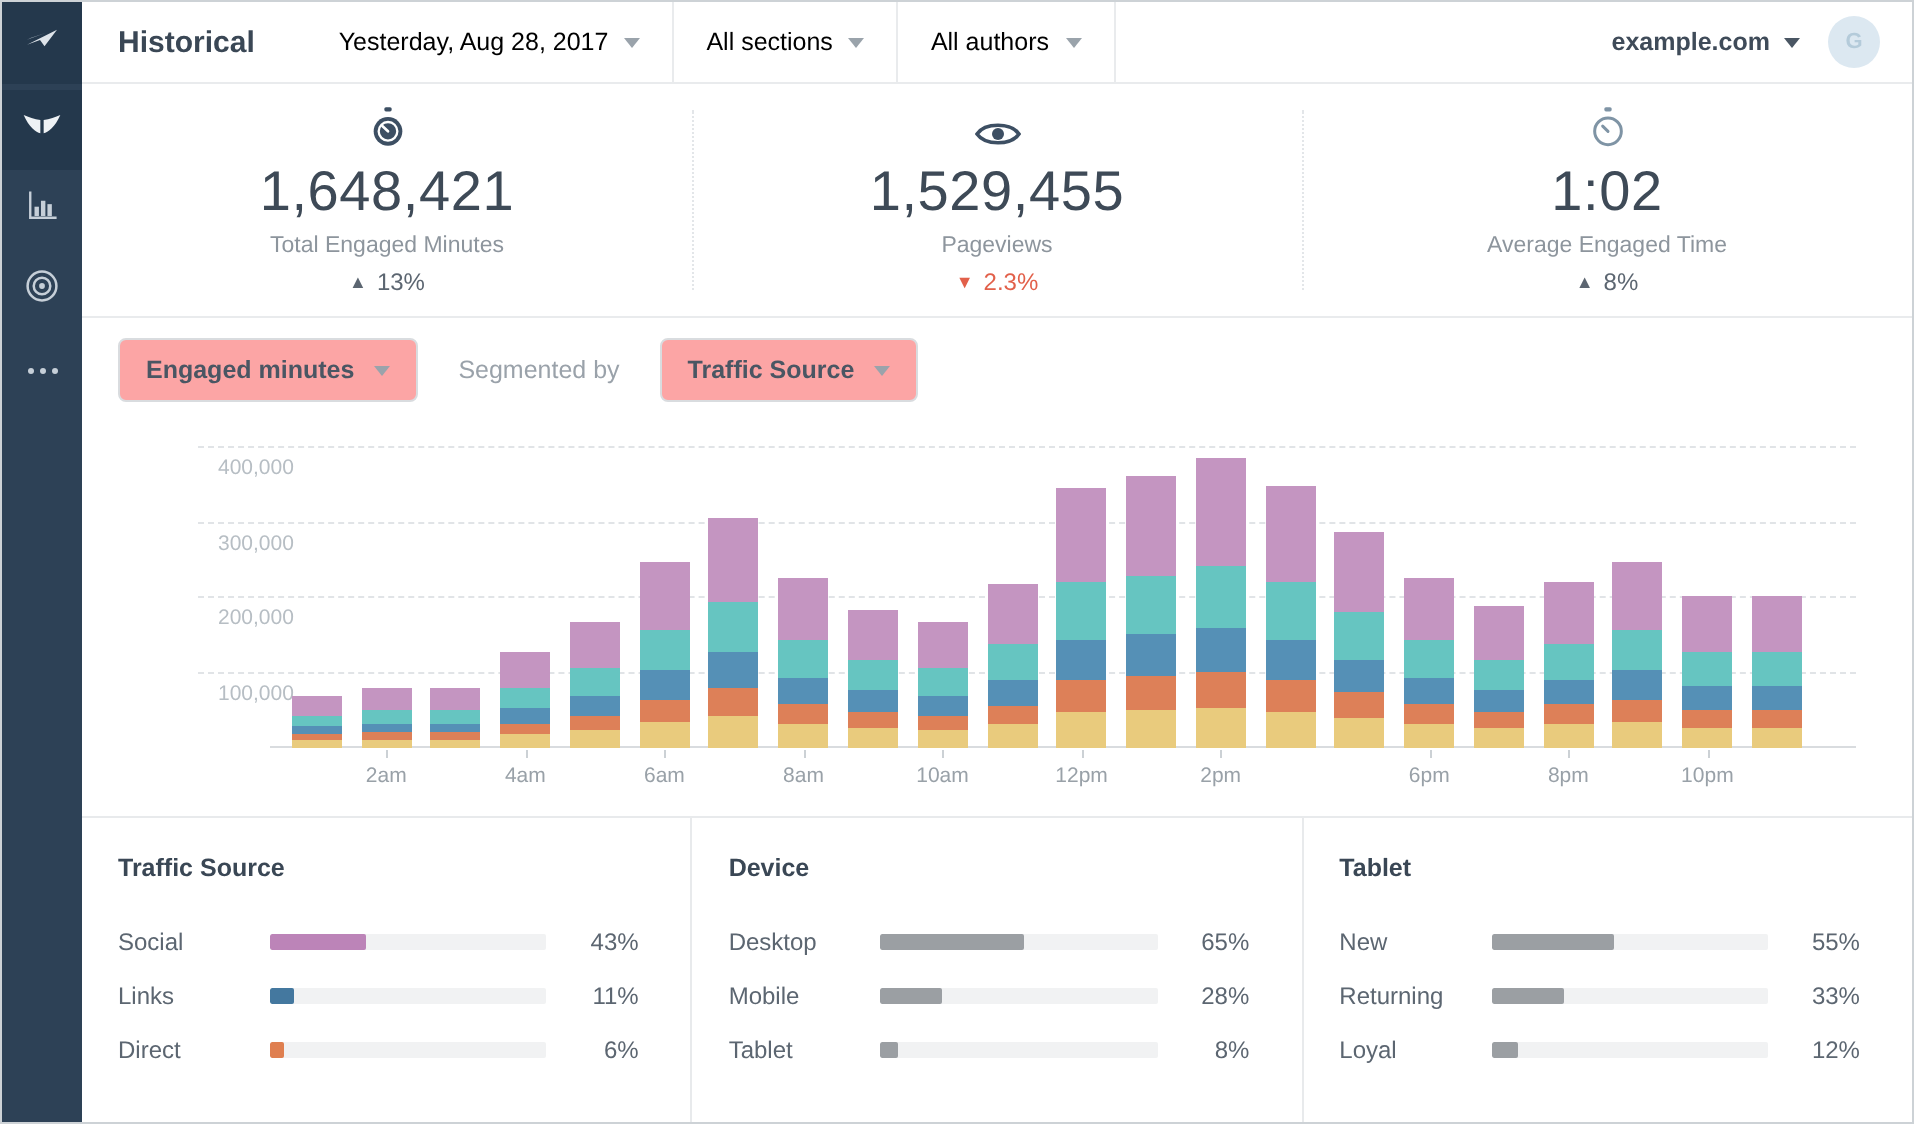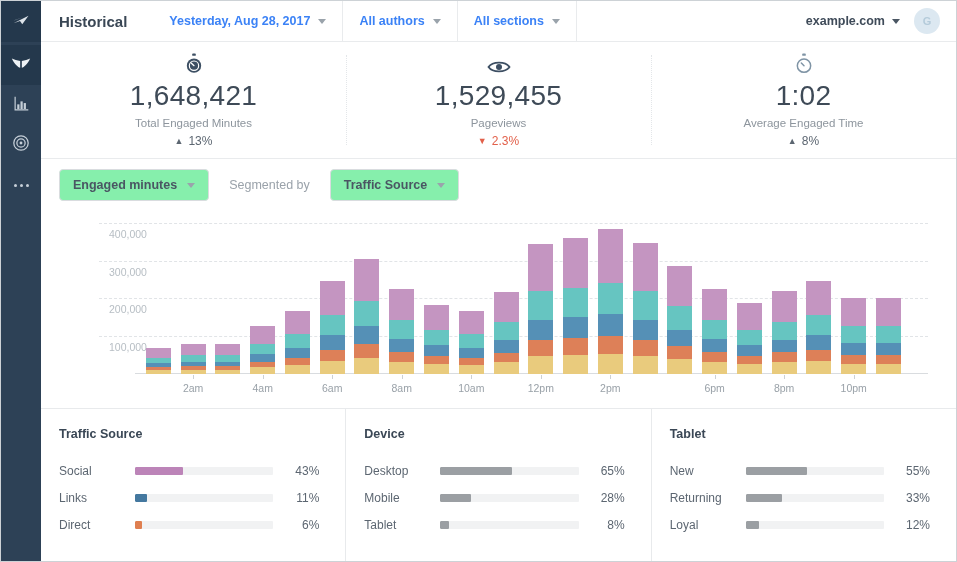--- a/index.html
+++ b/index.html
@@ -14,42 +14,42 @@
   .nav-item.active { background:#24384c; color:#eef2f5; }
   .nav-item.dots { letter-spacing:0; gap:3px; }
   .dot3 { width:3px; height:3px; border-radius:50%; background:#c6cfd8; display:inline-block; }
 
   
   .main { flex:1; display:flex; flex-direction:column; min-width:0; }
 
   
   .header { height:41px; display:flex; align-items:center; border-bottom:1px solid #e9ebed; padding-left:18px; flex:0 0 41px; }
   .title { font-size:15px; font-weight:bold; color:#3a4755; margin-right:26px; }
-  .hdr-dd { display:flex; align-items:center; gap:8px; font-size:12.5px; font-weight:bold; color:#3b82f6; padding:0 16px; height:41px; cursor:pointer; }
+  .hdr-dd { display:flex; align-items:center; gap:8px; font-size:12.5px; font-weight:normal; color:#000000; padding:0 16px; height:41px; cursor:pointer; }
   .hdr-dd.bordered { border-right:1px solid #e9ebed; }
   .caret { width:0; height:0; border-left:4px solid transparent; border-right:4px solid transparent; border-top:5px solid #9aa3ab; display:inline-block; }
   .hdr-spacer { flex:1; }
   .site-dd { display:flex; align-items:center; gap:7px; font-size:12.5px; font-weight:bold; color:#3f4b59; cursor:pointer; }
   .site-dd .caret { border-top-color:#4a5663; }
   .avatar { width:26px; height:26px; border-radius:50%; background:#dce8f1; color:#b4cbda; font-size:11px; font-weight:bold; display:flex; align-items:center; justify-content:center; margin:0 16px 0 14px; cursor:pointer; }
 
   
   .stats { display:flex; border-bottom:1px solid #e9ebed; flex:0 0 117px; }
   .stat { flex:1; display:flex; flex-direction:column; align-items:center; justify-content:center; gap:5px; position:relative; }
   .stat + .stat::before { content:""; position:absolute; left:0; top:13px; bottom:13px; border-left:1px dotted #e3e6e9; }
   .stat-icon { height:22px; display:flex; align-items:flex-end; }
   .stat-value { font-size:28px; color:#3e4a57; letter-spacing:0.3px; }
   .stat-label { font-size:11.5px; color:#8d959d; }
   .stat-delta { font-size:12px; color:#5c6671; display:flex; gap:5px; align-items:center; }
   .stat-delta .arrow { font-size:9px; }
   .stat-delta.down { color:#e2604a; }
 
   
   .controls { flex:0 0 52px; display:flex; align-items:center; padding-left:18px; }
-  .btn { display:flex; align-items:center; gap:10px; border:1px solid #d9dcdf; border-radius:4px; background:#86efac; padding:8px 13px; font-size:12.5px; font-weight:bold; color:#4a5663; cursor:pointer; font-family:"Liberation Sans", sans-serif; }
+  .btn { display:flex; align-items:center; gap:10px; border:1px solid #d9dcdf; border-radius:4px; background:#fca5a5; padding:8px 13px; font-size:12.5px; font-weight:bold; color:#4a5663; cursor:pointer; font-family:"Liberation Sans", sans-serif; }
   .seg-label { font-size:12.5px; color:#9aa2aa; margin:16px 20px; }
 
   
   .chart-section { padding:13px 28px 34px 58px; flex:0 0 auto; }
   .chart { position:relative; height:150px; }
   .gridline { position:absolute; left:0; right:0; border-top:1px dashed #e1e4e7; }
   .gridline.base { border-top:1px solid #d9dcdf; left:36px; }
   .ylabel { position:absolute; left:10px; font-size:10.5px; color:#b7bec4; }
   .bars { position:absolute; left:42px; right:22px; bottom:0; top:0; display:flex; align-items:flex-end; }
   .cell { flex:1; position:relative; display:flex; align-items:flex-end; justify-content:center; height:100%; }
@@ -123,25 +123,25 @@
 
   <div class="main">
 
     <header class="header">
       <span class="title">Historical</span>
       <div class="hdr-dd bordered">
         <span>Yesterday, Aug 28, 2017</span>
         <span class="caret"></span>
       </div>
       <div class="hdr-dd bordered">
+        <span>All sections</span>
+        <span class="caret"></span>
+      </div>
+      <div class="hdr-dd bordered">
         <span>All authors</span>
-        <span class="caret"></span>
-      </div>
-      <div class="hdr-dd bordered">
-        <span>All sections</span>
         <span class="caret"></span>
       </div>
       <div class="hdr-spacer"></div>
       <div class="site-dd">
         <span>example.com</span>
         <span class="caret"></span>
       </div>
       <div class="avatar">G</div>
     </header>
 

